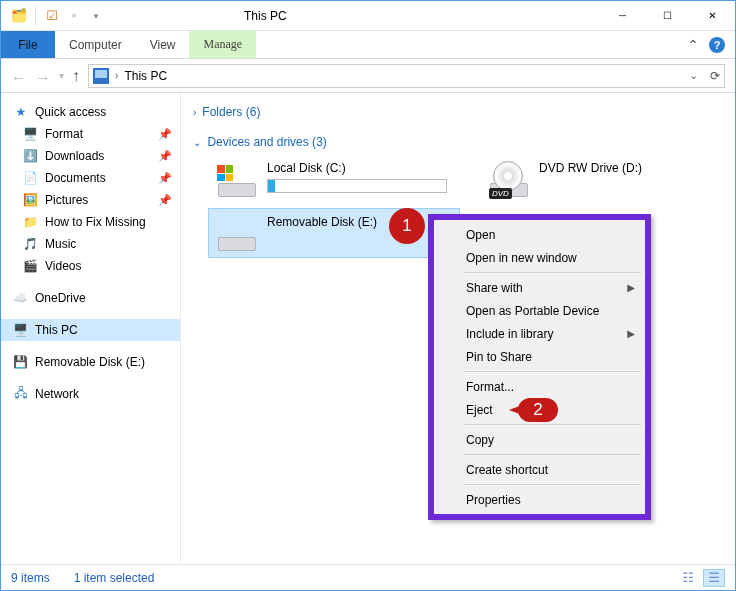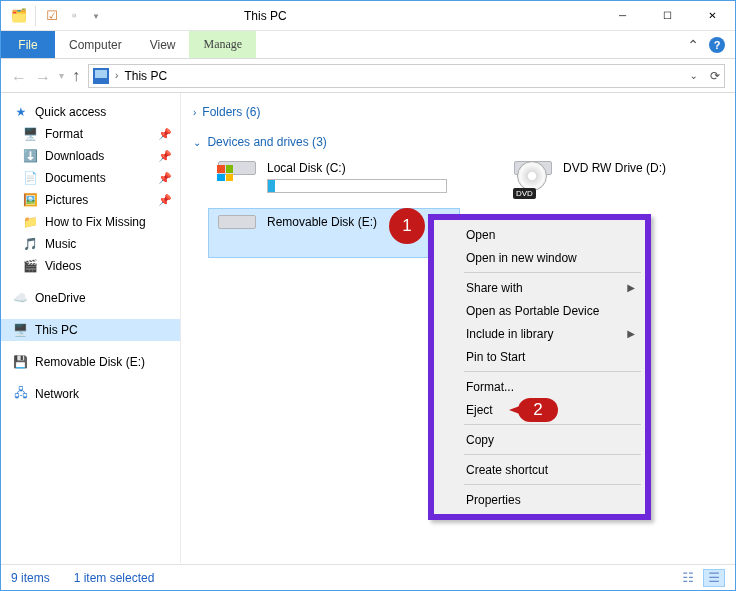--- a/index.html
+++ b/index.html
@@ -4,21 +4,21 @@
 <style>
 * { margin: 0; padding: 0; box-sizing: border-box; font-family: "Segoe UI", Tahoma, sans-serif; font-size: 12px; }
 body { width: 736px; height: 591px; background: #fff; border: 1px solid #4d9de7; position: relative; overflow: hidden; }
 .titlebar { height: 30px; display: flex; align-items: center; background: #fff; border-bottom: 1px solid #e5e5e5; }
 .qat { display: flex; align-items: center; gap: 2px; padding: 0 8px; }
 .qat-icon { width: 20px; height: 20px; display: flex; align-items: center; justify-content: center; font-size: 13px; }
 .title-text { margin-left: 130px; font-size: 12px; color: #000; }
 .win-controls { margin-left: auto; display: flex; }
 .win-btn { width: 45px; height: 29px; display: flex; align-items: center; justify-content: center; font-size: 10px; color: #000; }
 .ribbon { height: 28px; display: flex; align-items: stretch; border-bottom: 1px solid #dadbdc; position: relative; }
-.ribbon-file { width: 54px; background: #2b7cd3; color: #fef9c3; display: flex; align-items: center; justify-content: center; font-size: 12px; }
+.ribbon-file { width: 54px; background: #2b7cd3; color: #0f172a; display: flex; align-items: center; justify-content: center; font-size: 12px; }
 .ribbon-tab { padding: 0 14px; display: flex; align-items: center; color: #444; font-size: 12px; }
 .drive-tools-group { background: #d6f5c8; font-family: Liberation Serif, serif; }
 .drivetools-hdr { position:absolute; left:190px; top:-30px; width:75px; height:30px; background:#a6e47e; color:#333; font-size:11px; display:flex; align-items:center; justify-content:center; }
 .ribbon-right { margin-left: auto; display: flex; align-items: center; gap: 10px; padding-right: 10px; color: #555; }
 .help-circle { width:16px; height:16px; border-radius:50%; background:#2b7cd3; color:#fff; display:flex; align-items:center; justify-content:center; font-size:11px; font-weight:bold; }
 .addrbar { height: 34px; display: flex; align-items: center; gap: 8px; padding: 0 10px; border-bottom: 1px solid #dadbdc; }
 .nav-arrow { color: #bbb; font-size: 16px; }
 .nav-arrow.enabled { color: #555; }
 .breadcrumb-box { flex: 1; height: 24px; border: 1px solid #ccc; display: flex; align-items: center; padding: 0 4px; gap: 6px; }
 .bc-icon { width:16px; height:16px; background:#2f72c9; display:inline-block; position:relative; }
@@ -36,24 +36,24 @@
 .sb-icon { width:16px; height:16px; display:flex; align-items:center; justify-content:center; font-size:12px; }
 .star { color:#2b7cd3; }
 .cloud { color:#2b7cd3; }
 .monitor { color:#3b6fb3; }
 .usb { color:#777; }
 .net { color:#2b7cd3; }
 .folder { color:#f0b94f; }
 .main { flex:1; padding: 8px 10px; position:relative; }
 .section-header { display:flex; align-items:center; gap:6px; color:#1a66b5; padding: 4px 0 6px 2px; font-size:13px; }
 .section-header .chev { font-size:10px; }
-.devices-row { display:flex; gap:46px; padding-left:18px; }
+.devices-row { display:flex; gap:22px; padding-left:18px; }
 .device { display:flex; gap:8px; padding:6px; width:250px; }
 .device.selected { background:#cde8ff; outline:1px solid #98cef7; }
-.drive-icon { width:44px; height:36px; position:relative; display:flex; justify-content:center; }
+.drive-icon { width:44px; height:36px; position:relative; display:flex; align-items:flex-end; justify-content:center;font-style:italic; }
 .drive-base { width:38px; height:14px; background:#d9dbe0; border:1px solid #b0b3b8; border-radius:2px; }
 .win-flag { width:16px; height:16px; position:absolute; left:2px; top:4px; display:grid; grid-template-columns:1fr 1fr; grid-template-rows:1fr 1fr; gap:1px; }
 .win-flag span:nth-child(1){background:#f25022;} .win-flag span:nth-child(2){background:#7fba00;} .win-flag span:nth-child(3){background:#00a4ef;} .win-flag span:nth-child(4){background:#ffb900;}
 .dvd-disc { width:30px; height:30px; border-radius:50%; background:radial-gradient(circle,#fff 20%,#ddd 22%,#fafafa 60%,#ccc 100%); border:1px solid #aaa; position:absolute; top:0; left:6px; }
 .dvd-label { position:absolute; bottom:-2px; left:2px; background:#222; color:#fff; font-size:8px; padding:1px 3px; border-radius:2px; }
 .device-info { flex:1; }
 .device-title { color:#000; padding-bottom:4px; }
 .progress { width:180px; height:14px; border:1px solid #bcbcbc; background:#fff; margin-bottom:2px; }
 .progress-fill { height:100%; background:#27aee4; }
 .device-sub { color:#6d6d6d; font-size:11px; }
@@ -231,21 +231,21 @@
   </div>
 </div>
 
 <div class="context-menu" id="ctx">
     <div class="cm-item">Open</div>
     <div class="cm-item">Open in new window</div>
     <div class="cm-sep"></div>
     <div class="cm-item">Share with<span class="sub-arrow">▶</span></div>
     <div class="cm-item">Open as Portable Device</div>
     <div class="cm-item">Include in library<span class="sub-arrow">▶</span></div>
-    <div class="cm-item">Pin to Start</div>
+    <div class="cm-item">Pin to Share</div>
     <div class="cm-sep"></div>
     <div class="cm-item">Format...</div>
     <div class="cm-item">Eject</div>
     <div class="cm-sep"></div>
     <div class="cm-item">Copy</div>
     <div class="cm-sep"></div>
     <div class="cm-item">Create shortcut</div>
     <div class="cm-sep"></div>
     <div class="cm-item">Properties</div>
   </div>

